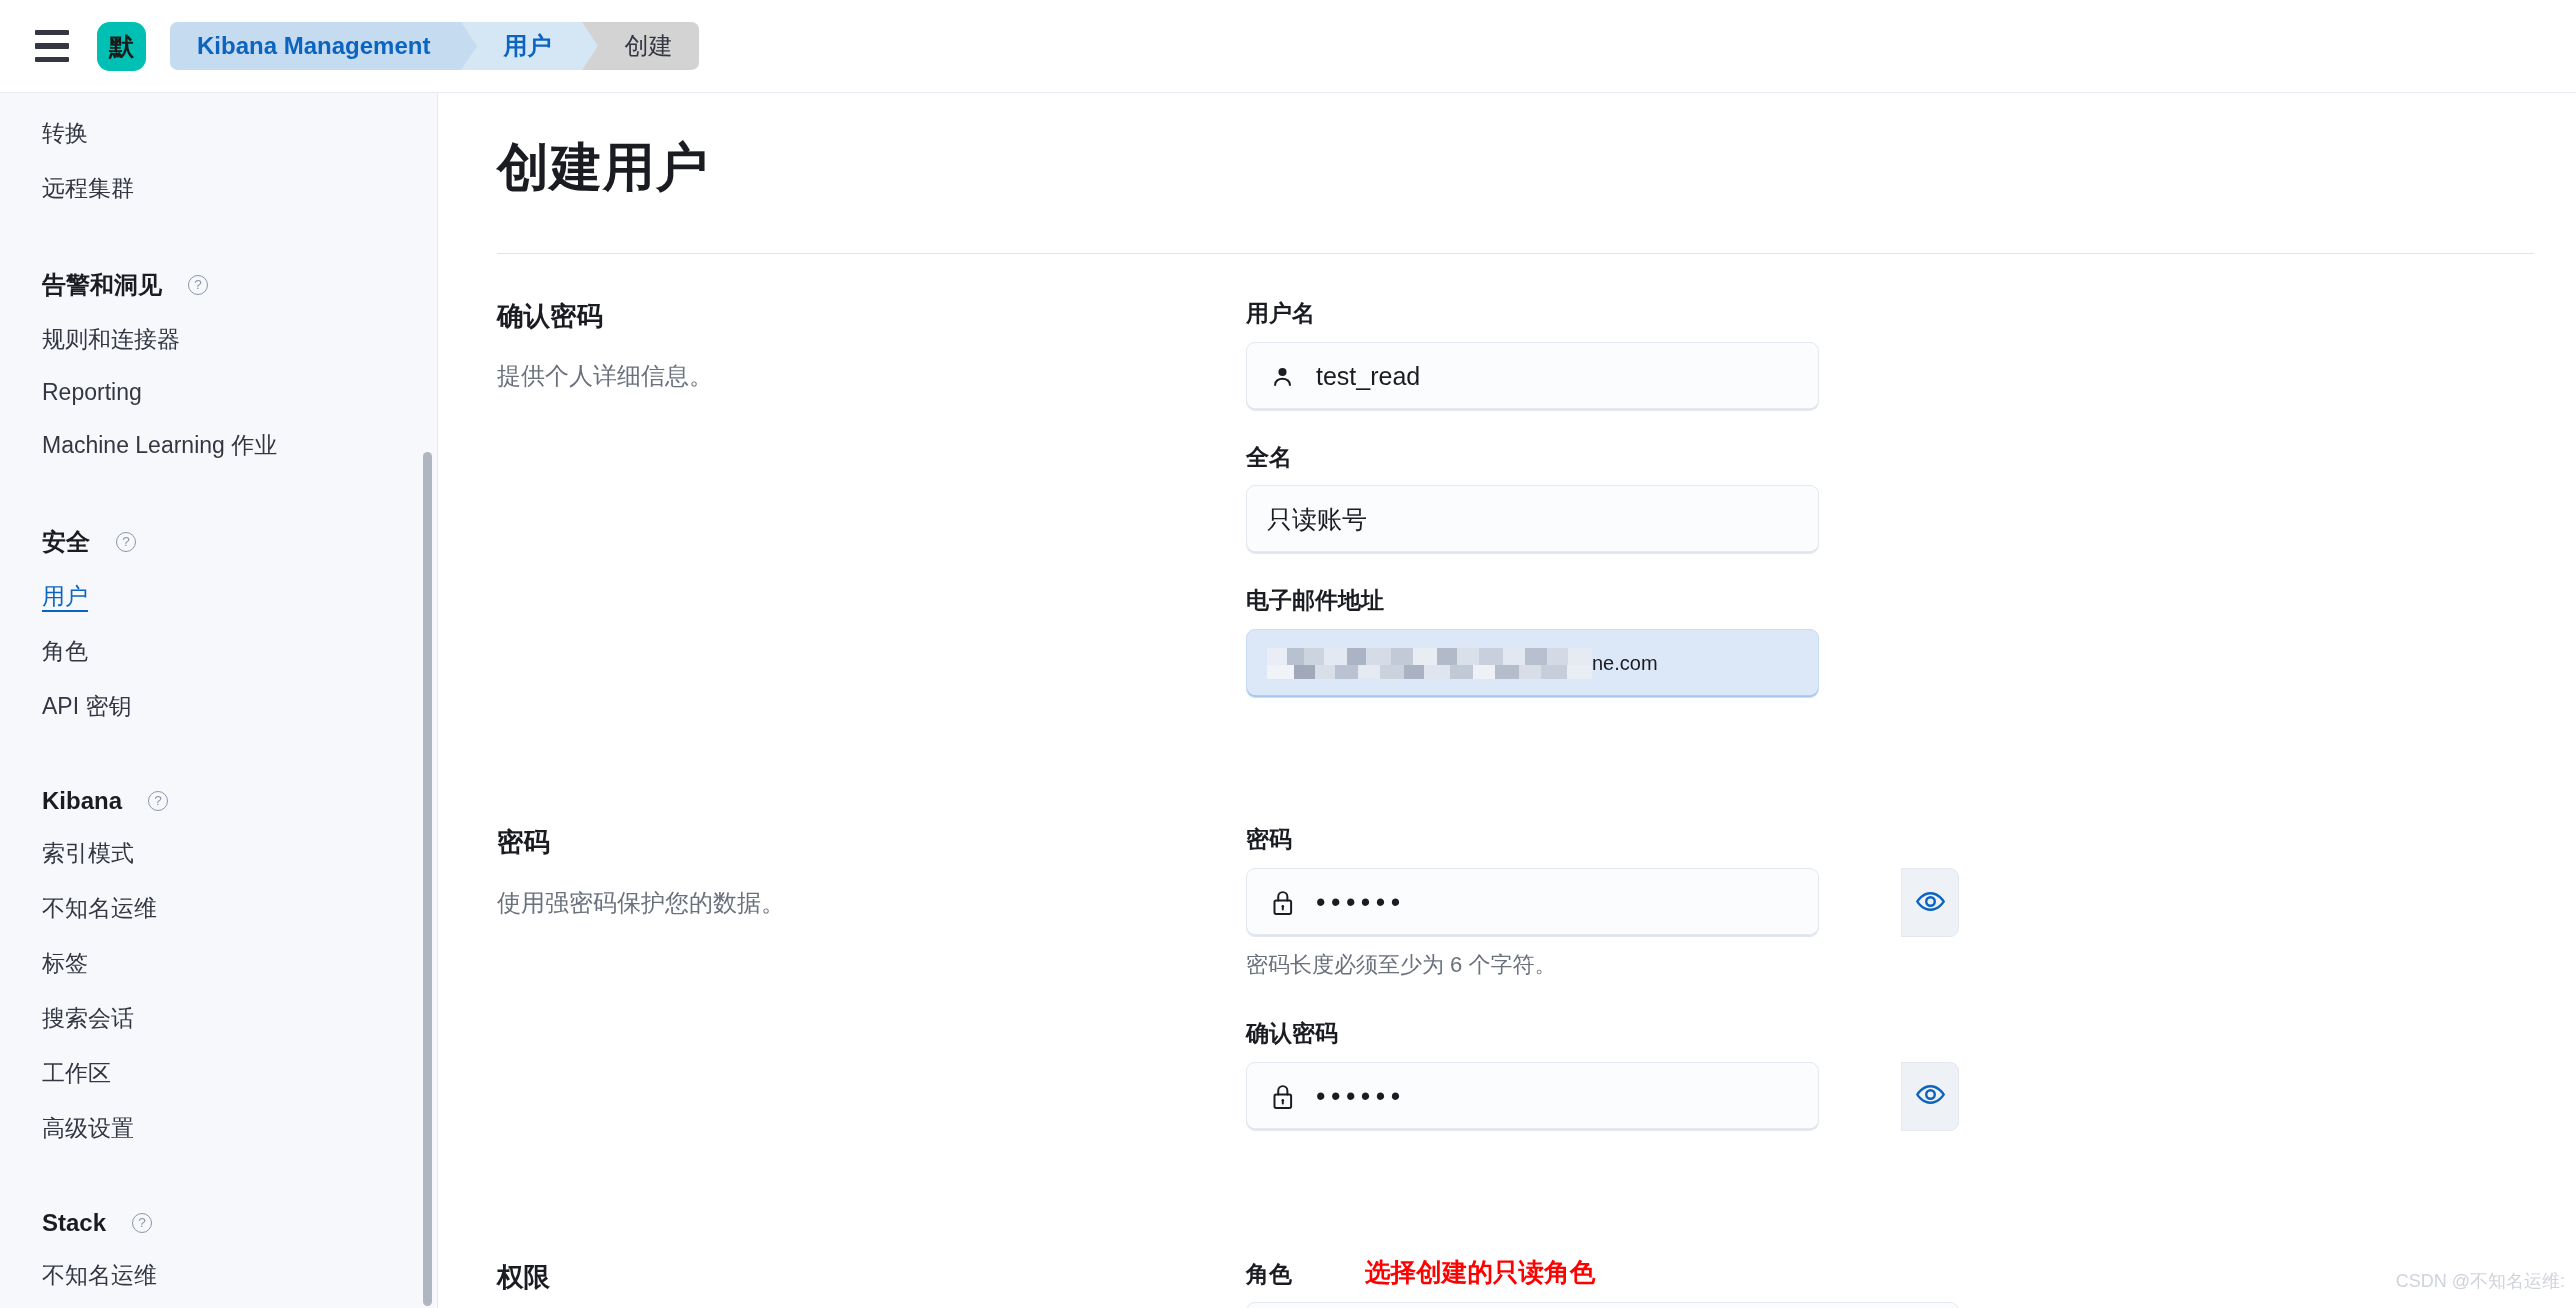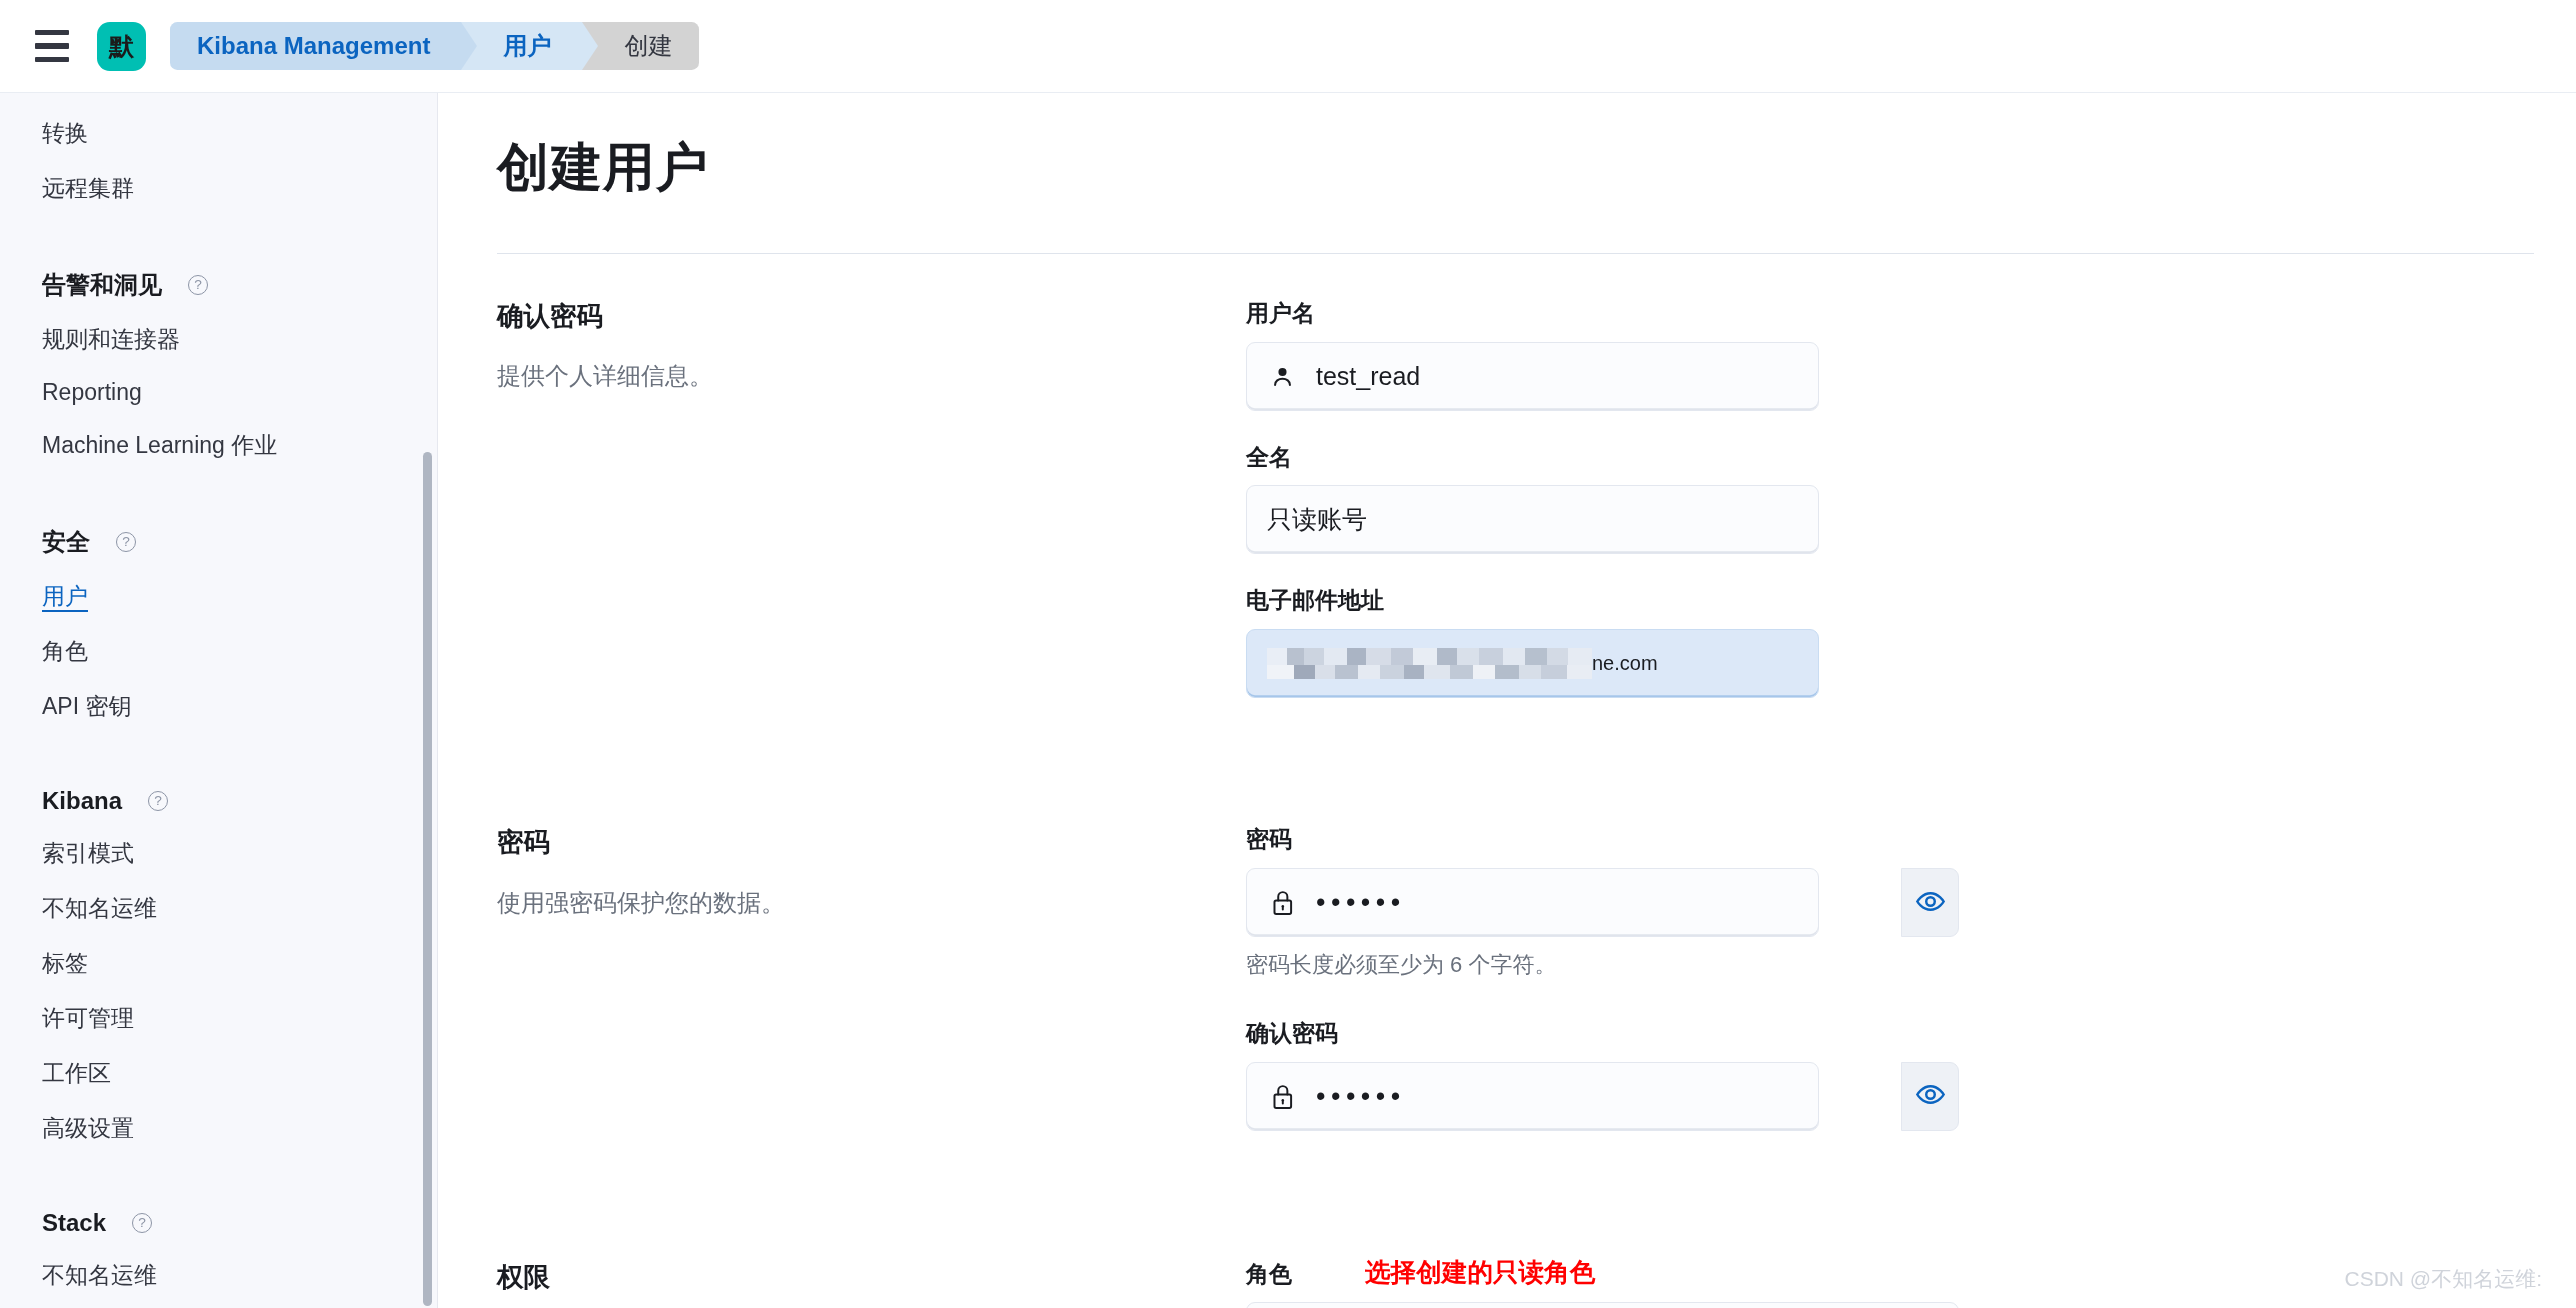--- a/index.html
+++ b/index.html
@@ -190,22 +190,22 @@
     cursor: text;
   }
 
   .annotation {
     position: absolute;
     font-size: 25.6px; font-weight: 700; color: #ff0000;
     white-space: nowrap;
   }
 
   .watermark {
-    position: absolute; right: 34px; bottom: 14.6px;
-    font-size: 21px; color: #cfd3da; white-space: nowrap;
+    position: absolute; right: 11px; bottom: 14.6px;
+    font-size: 18px; color: #cfd3da; white-space: nowrap;
   }
 </style>
 </head>
 <body>
 
 <div id="root">
 
   <div class="header">
     <div class="hamburger">
       <span></span>
@@ -254,21 +254,21 @@
     <div class="nav-spacer"></div>
 
     <div class="nav-group">
       <div class="nav-group-title">
         <span>Kibana</span>
         <span class="help-icon">?</span>
       </div>
       <div class="nav-item">索引模式</div>
       <div class="nav-item">不知名运维</div>
       <div class="nav-item">标签</div>
-      <div class="nav-item">许可管理</div>
+      <div class="nav-item">搜索会话</div>
       <div class="nav-item">工作区</div>
       <div class="nav-item">高级设置</div>
     </div>
 
     <div class="nav-spacer"></div>
 
     <div class="nav-group">
       <div class="nav-group-title">
         <span>Stack</span>
         <span class="help-icon">?</span>

